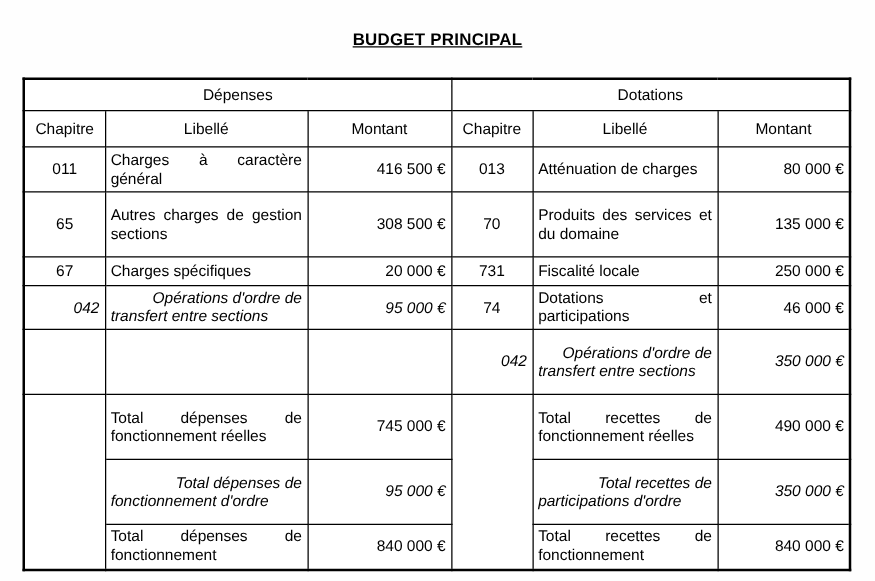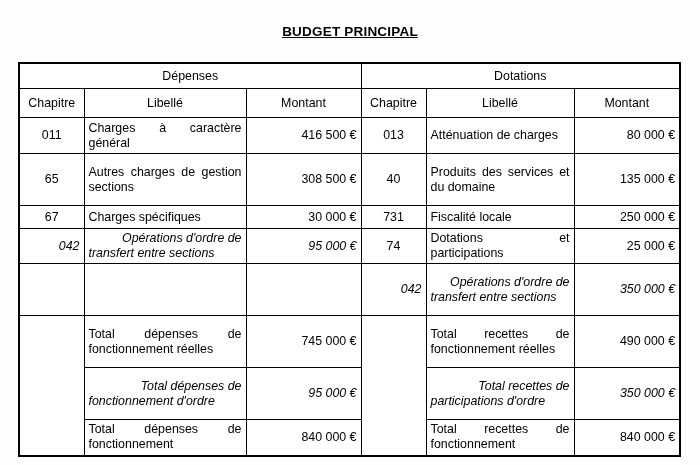--- a/index.html
+++ b/index.html
@@ -150,41 +150,41 @@
           <td class="mont">416 500 €</td>
           <td class="chap">013</td>
           <td class="lib">Atténuation de charges</td>
           <td class="mont">80 000 €</td>
         </tr>
 
         <tr class="r-three">
           <td class="chap">65</td>
           <td class="lib">Autres charges de gestion sections</td>
           <td class="mont">308 500 €</td>
-          <td class="chap">40</td>
+          <td class="chap">70</td>
           <td class="lib">Produits des services et du domaine</td>
           <td class="mont">135 000 €</td>
         </tr>
 
         <tr class="r-one">
           <td class="chap">67</td>
           <td class="lib">Charges spécifiques</td>
-          <td class="mont">30 000 €</td>
+          <td class="mont">20 000 €</td>
           <td class="chap">731</td>
           <td class="lib">Fiscalité locale</td>
           <td class="mont">250 000 €</td>
         </tr>
 
         <tr class="r-two">
           <td class="chap ital">042</td>
           <td class="lib ital">Opérations d'ordre de transfert entre sections</td>
           <td class="mont ital">95 000 €</td>
           <td class="chap">74</td>
           <td class="lib">Dotations et participations</td>
-          <td class="mont">25 000 €</td>
+          <td class="mont">46 000 €</td>
         </tr>
 
         <tr class="r-three">
           <td class="chap empty-cell"></td>
           <td class="lib empty-cell"></td>
           <td class="mont empty-cell"></td>
           <td class="chap ital">042</td>
           <td class="lib ital">Opérations d'ordre de transfert entre sections</td>
           <td class="mont ital">350 000 €</td>
         </tr>

